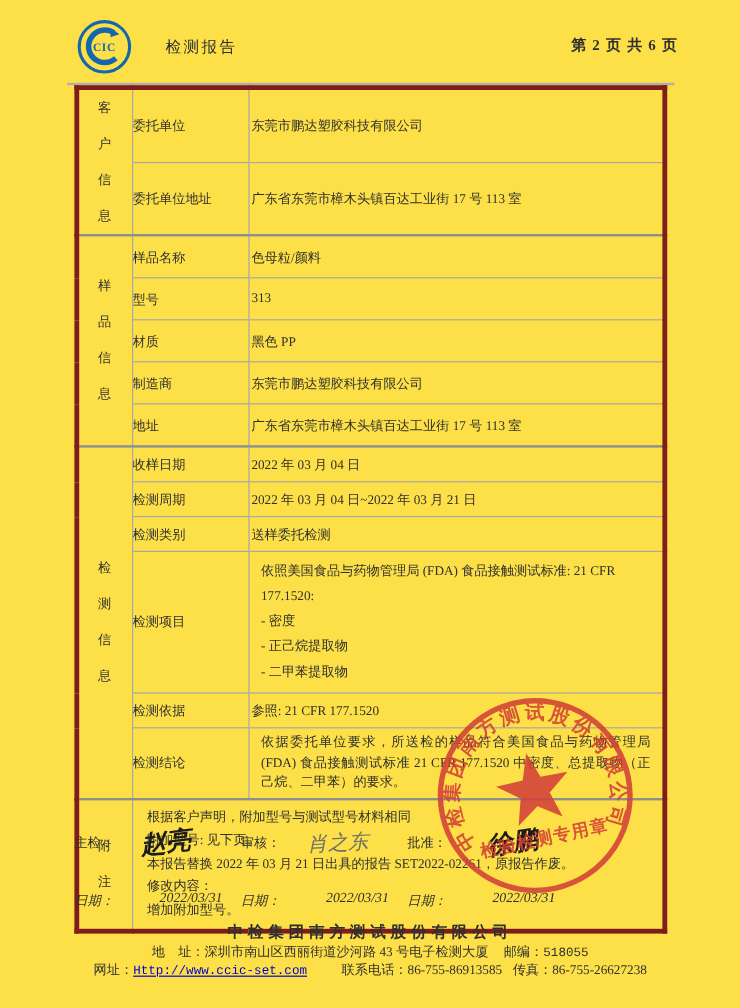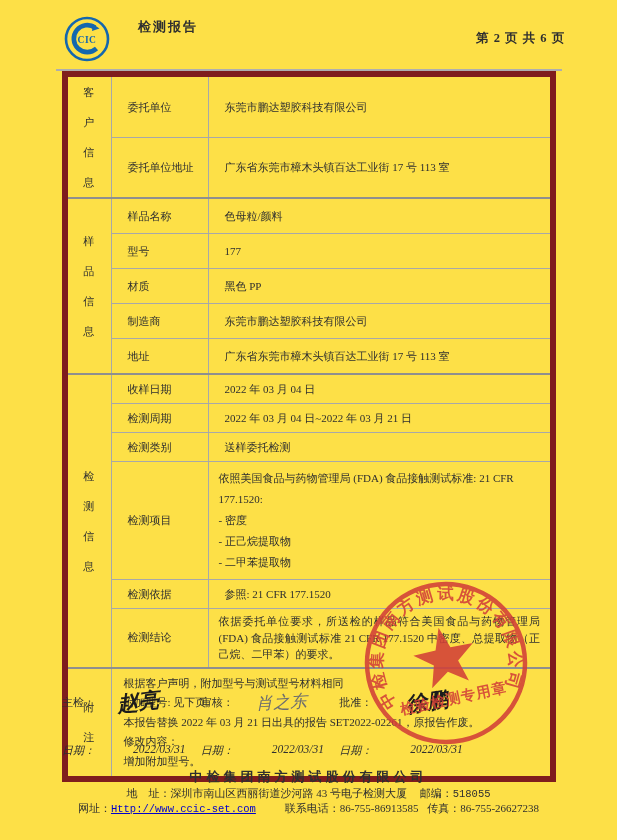--- a/index.html
+++ b/index.html
@@ -2,39 +2,39 @@
 <html><head>
 <meta charset="utf-8">
 <style>
   html,body{margin:0;padding:0;background:#ffffff;}
   .page{
     position:relative;width:617px;height:840px;background:#fde047;overflow:hidden;
     font-family:"Liberation Serif","DejaVu Serif",serif;color:#2f2f2f;
   }
   
   .hdr-logo{position:absolute;left:63px;top:15px;width:48px;height:48px;}
-  .hdr-title{position:absolute;left:138px;top:18px;font-size:13px;font-weight:bold;letter-spacing:2px;}
+  .hdr-title{position:absolute;left:138px;top:30px;font-size:13px;font-weight:normal;letter-spacing:2px;}
   .hdr-number{position:absolute;left:233px;top:30px;font-size:12.5px;font-weight:bold;}
   .hdr-page{position:absolute;left:476px;top:30px;font-size:12.5px;font-weight:bold;letter-spacing:1px;}
   .hdr-rule{position:absolute;left:56px;top:69px;width:506px;height:2px;background:#aeaeae;}
   
   table.info{
     position:absolute;left:62px;top:71px;width:494px;
     border-collapse:collapse;table-layout:fixed;
     font-size:11px;
   }
-  table.info{border:6px solid #7f1d1d;}
+  table.info{border:4px solid #7f1d1d;}
   table.info tbody{border-top:2px solid #8f8f8f;}
   table.info td{border:1px solid #a8a8a8;vertical-align:middle;overflow:hidden;}
   td.sec{
     text-align:center;word-break:break-all;line-height:30px;
     padding:0 11px;letter-spacing:1px;
   }
-  td.lbl{padding-left:16px;}
-  td.val{padding-left:16px;}
+  td.lbl{padding-left:0;}
+  td.val{padding-left:2px;}
   tr.h35 td{height:34px;}
   tr.h32 td{height:32px;}
   tr.h27 td{height:26px;margin-top:15px;}
   td.multi{padding:6px 10px;line-height:21px;vertical-align:top;}
   td.just{padding:4px 10px;line-height:16.5px;text-align:justify;}
   td.notes{padding:5px 12px;line-height:19.5px;vertical-align:top;}
   
   .signoff{position:absolute;left:62px;top:682px;width:416px;font-size:11px;}
   .sig-row{display:flex;}
   .sig-col{flex:1;display:flex;align-items:center;height:40px;}
@@ -93,21 +93,21 @@
     </tbody>
 
     <tbody>
       <tr class="h32">
         <td class="sec" rowspan="5">样品信息</td>
         <td class="lbl">样品名称</td>
         <td class="val">色母粒/颜料</td>
       </tr>
       <tr class="h32">
         <td class="lbl">型号</td>
-        <td class="val">177</td>
+        <td class="val">313</td>
       </tr>
       <tr class="h32">
         <td class="lbl">材质</td>
         <td class="val">黑色 PP</td>
       </tr>
       <tr class="h32">
         <td class="lbl">制造商</td>
         <td class="val">东莞市鹏达塑胶科技有限公司</td>
       </tr>
       <tr class="h32">

